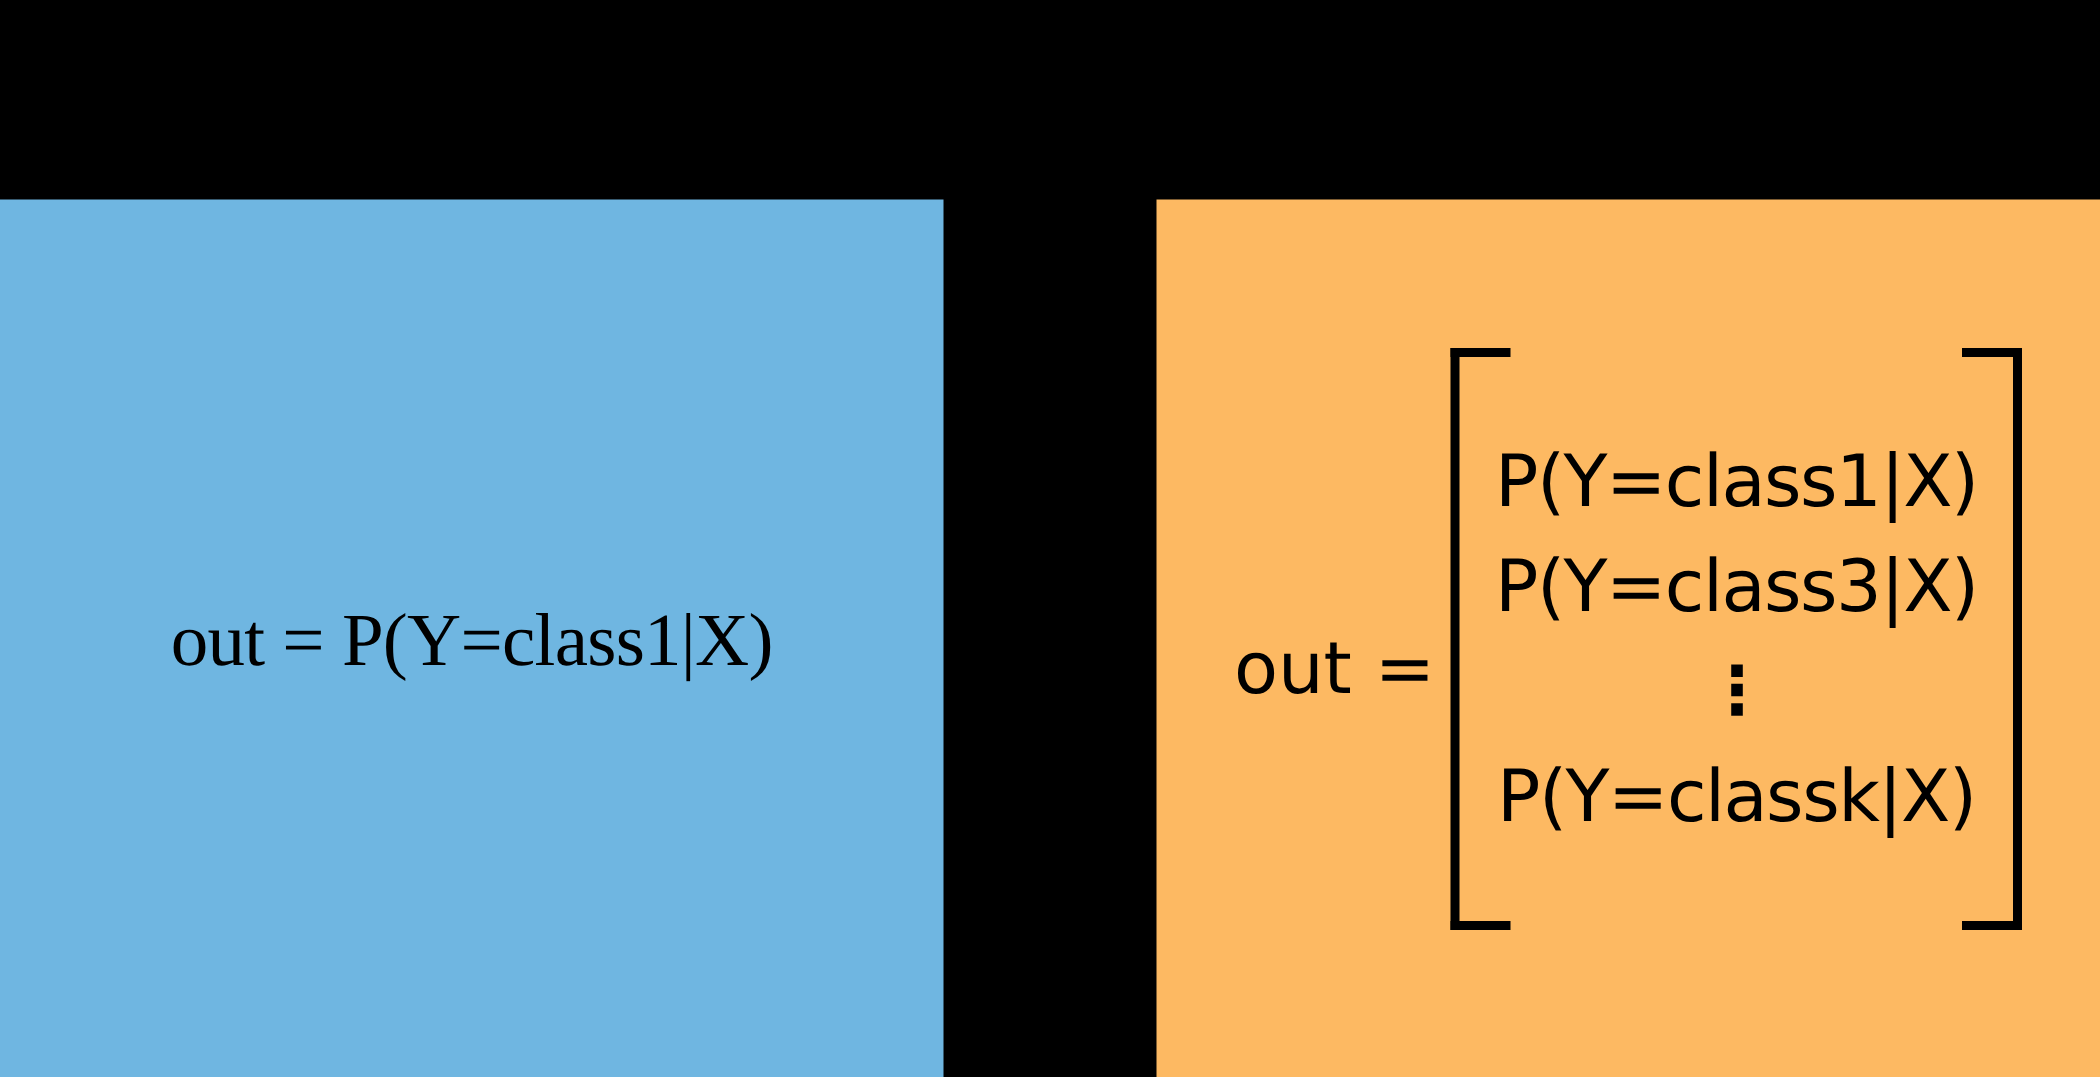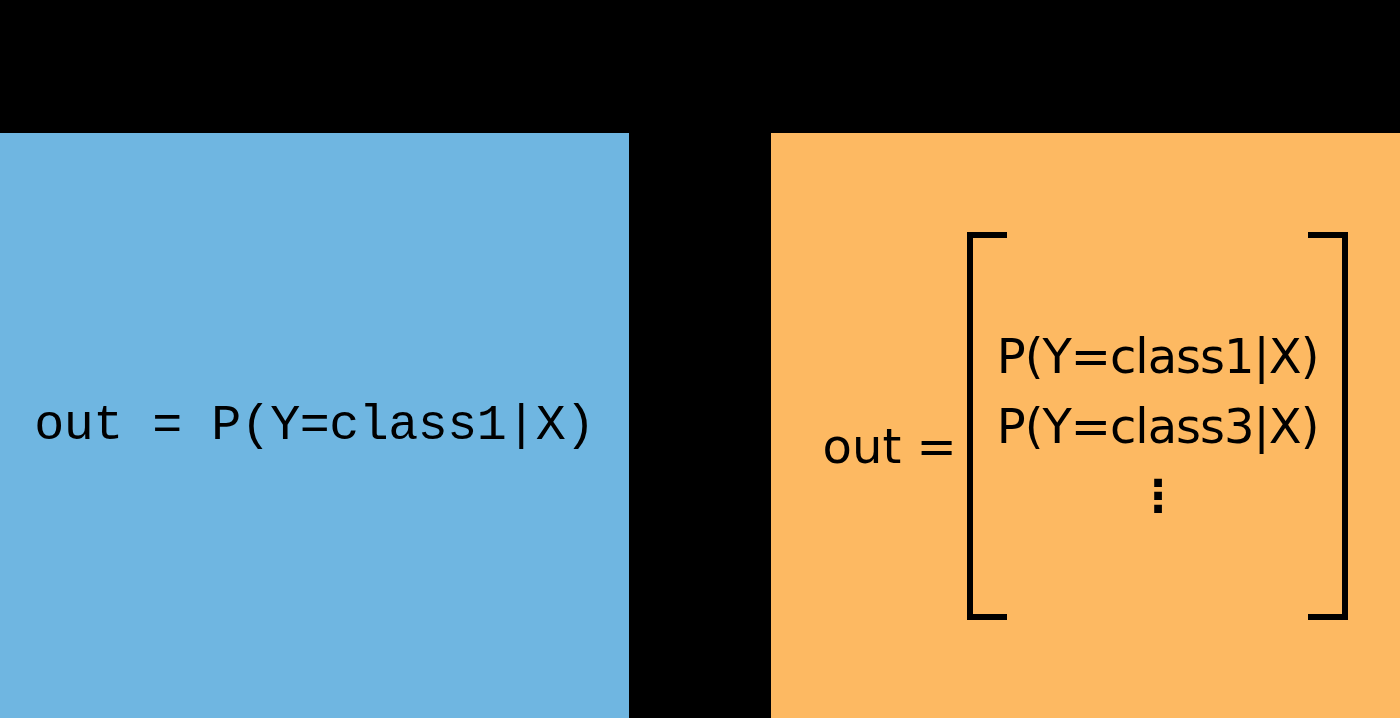--- a/index.html
+++ b/index.html
@@ -26,21 +26,21 @@
     left: 0;
     width: 629px;
     background: #6FB6E1;
   }
   .panel.orange {
     left: 771px;
     width: 629px;
     background: #FDB962;
   }
   .binary-formula {
-    font-family: Liberation Mono, monospace;
+    font-family: Liberation Serif, serif;
     font-size: 50px;
     color: #000000;
     white-space: nowrap;
     letter-spacing: -0.5px;
   }
   .matrix-eq {
     display: flex;
     align-items: center;
   }
   .out-label {
@@ -99,18 +99,19 @@
   </div>
 
   <div class="panel orange">
     <div class="matrix-eq">
       <span class="out-label">out =</span>
       <div class="bracket left"></div>
       <div class="vector">
         <div class="row">P(Y=class1|X)</div>
         <div class="row">P(Y=class3|X)</div>
         <div class="row dots">⋮</div>
+        <div class="row">P(Y=classk|X)</div>
       </div>
       <div class="bracket right"></div>
     </div>
   </div>
 
 </div>
 
 </body></html>

